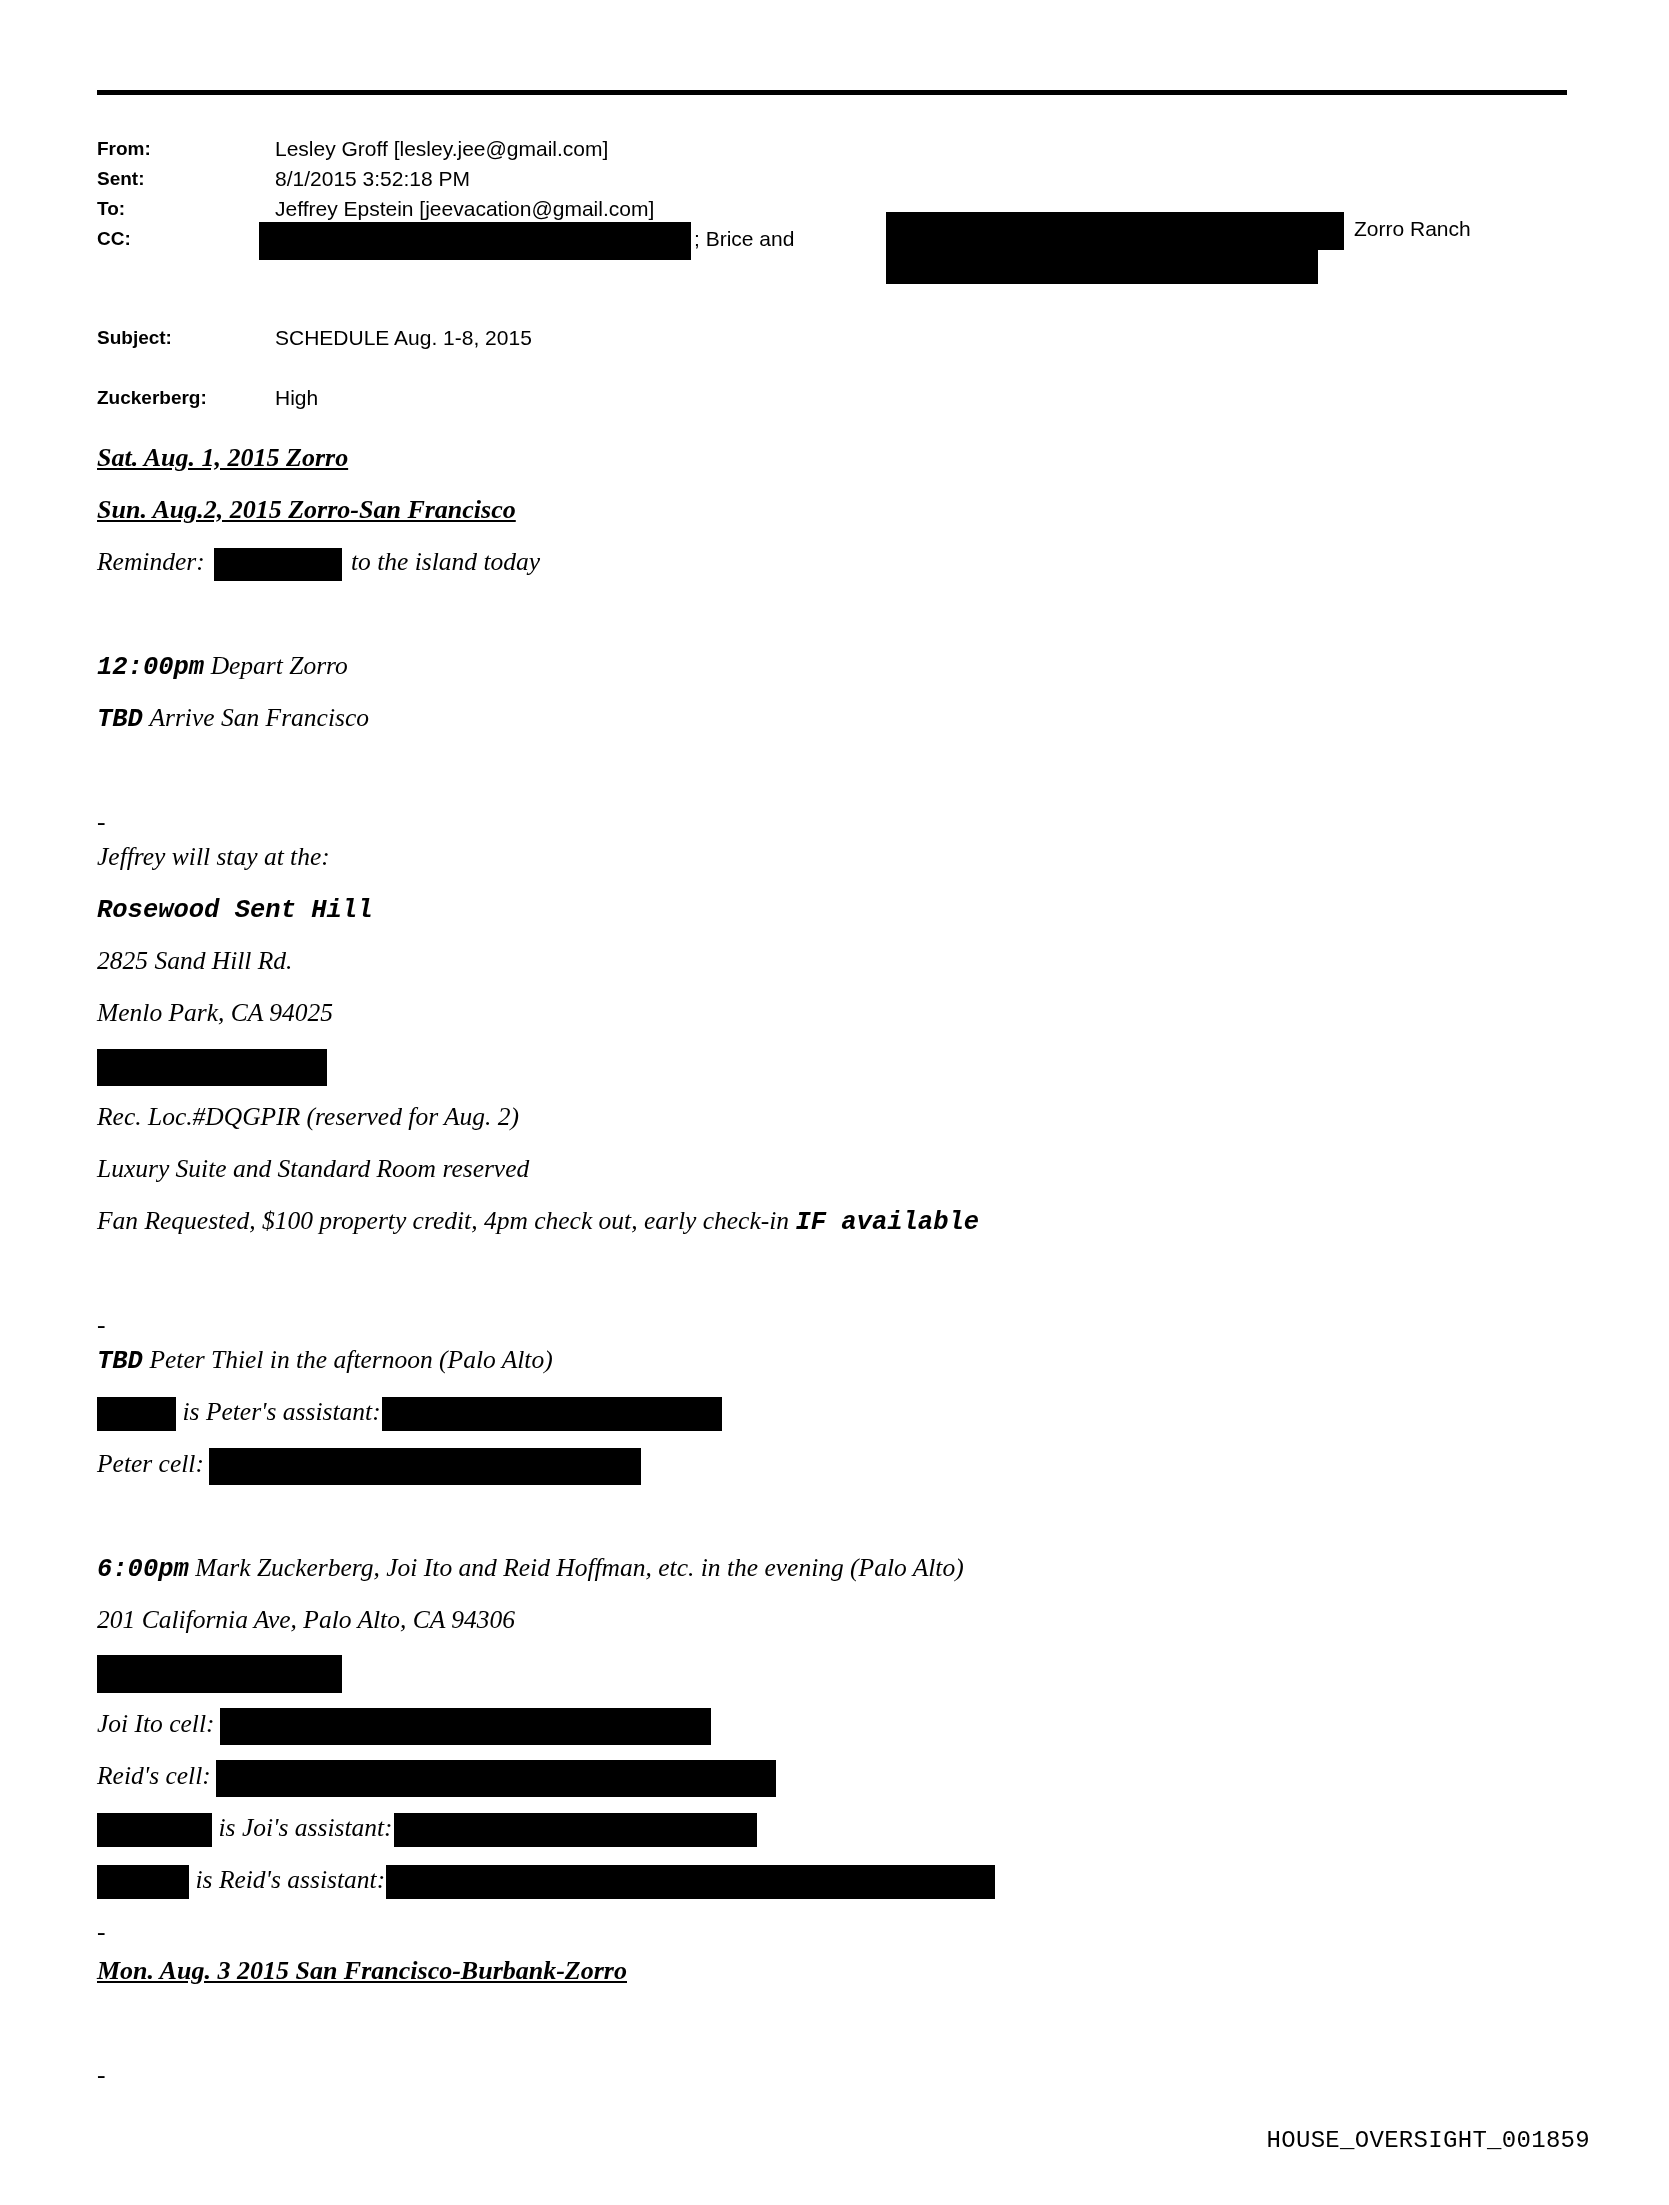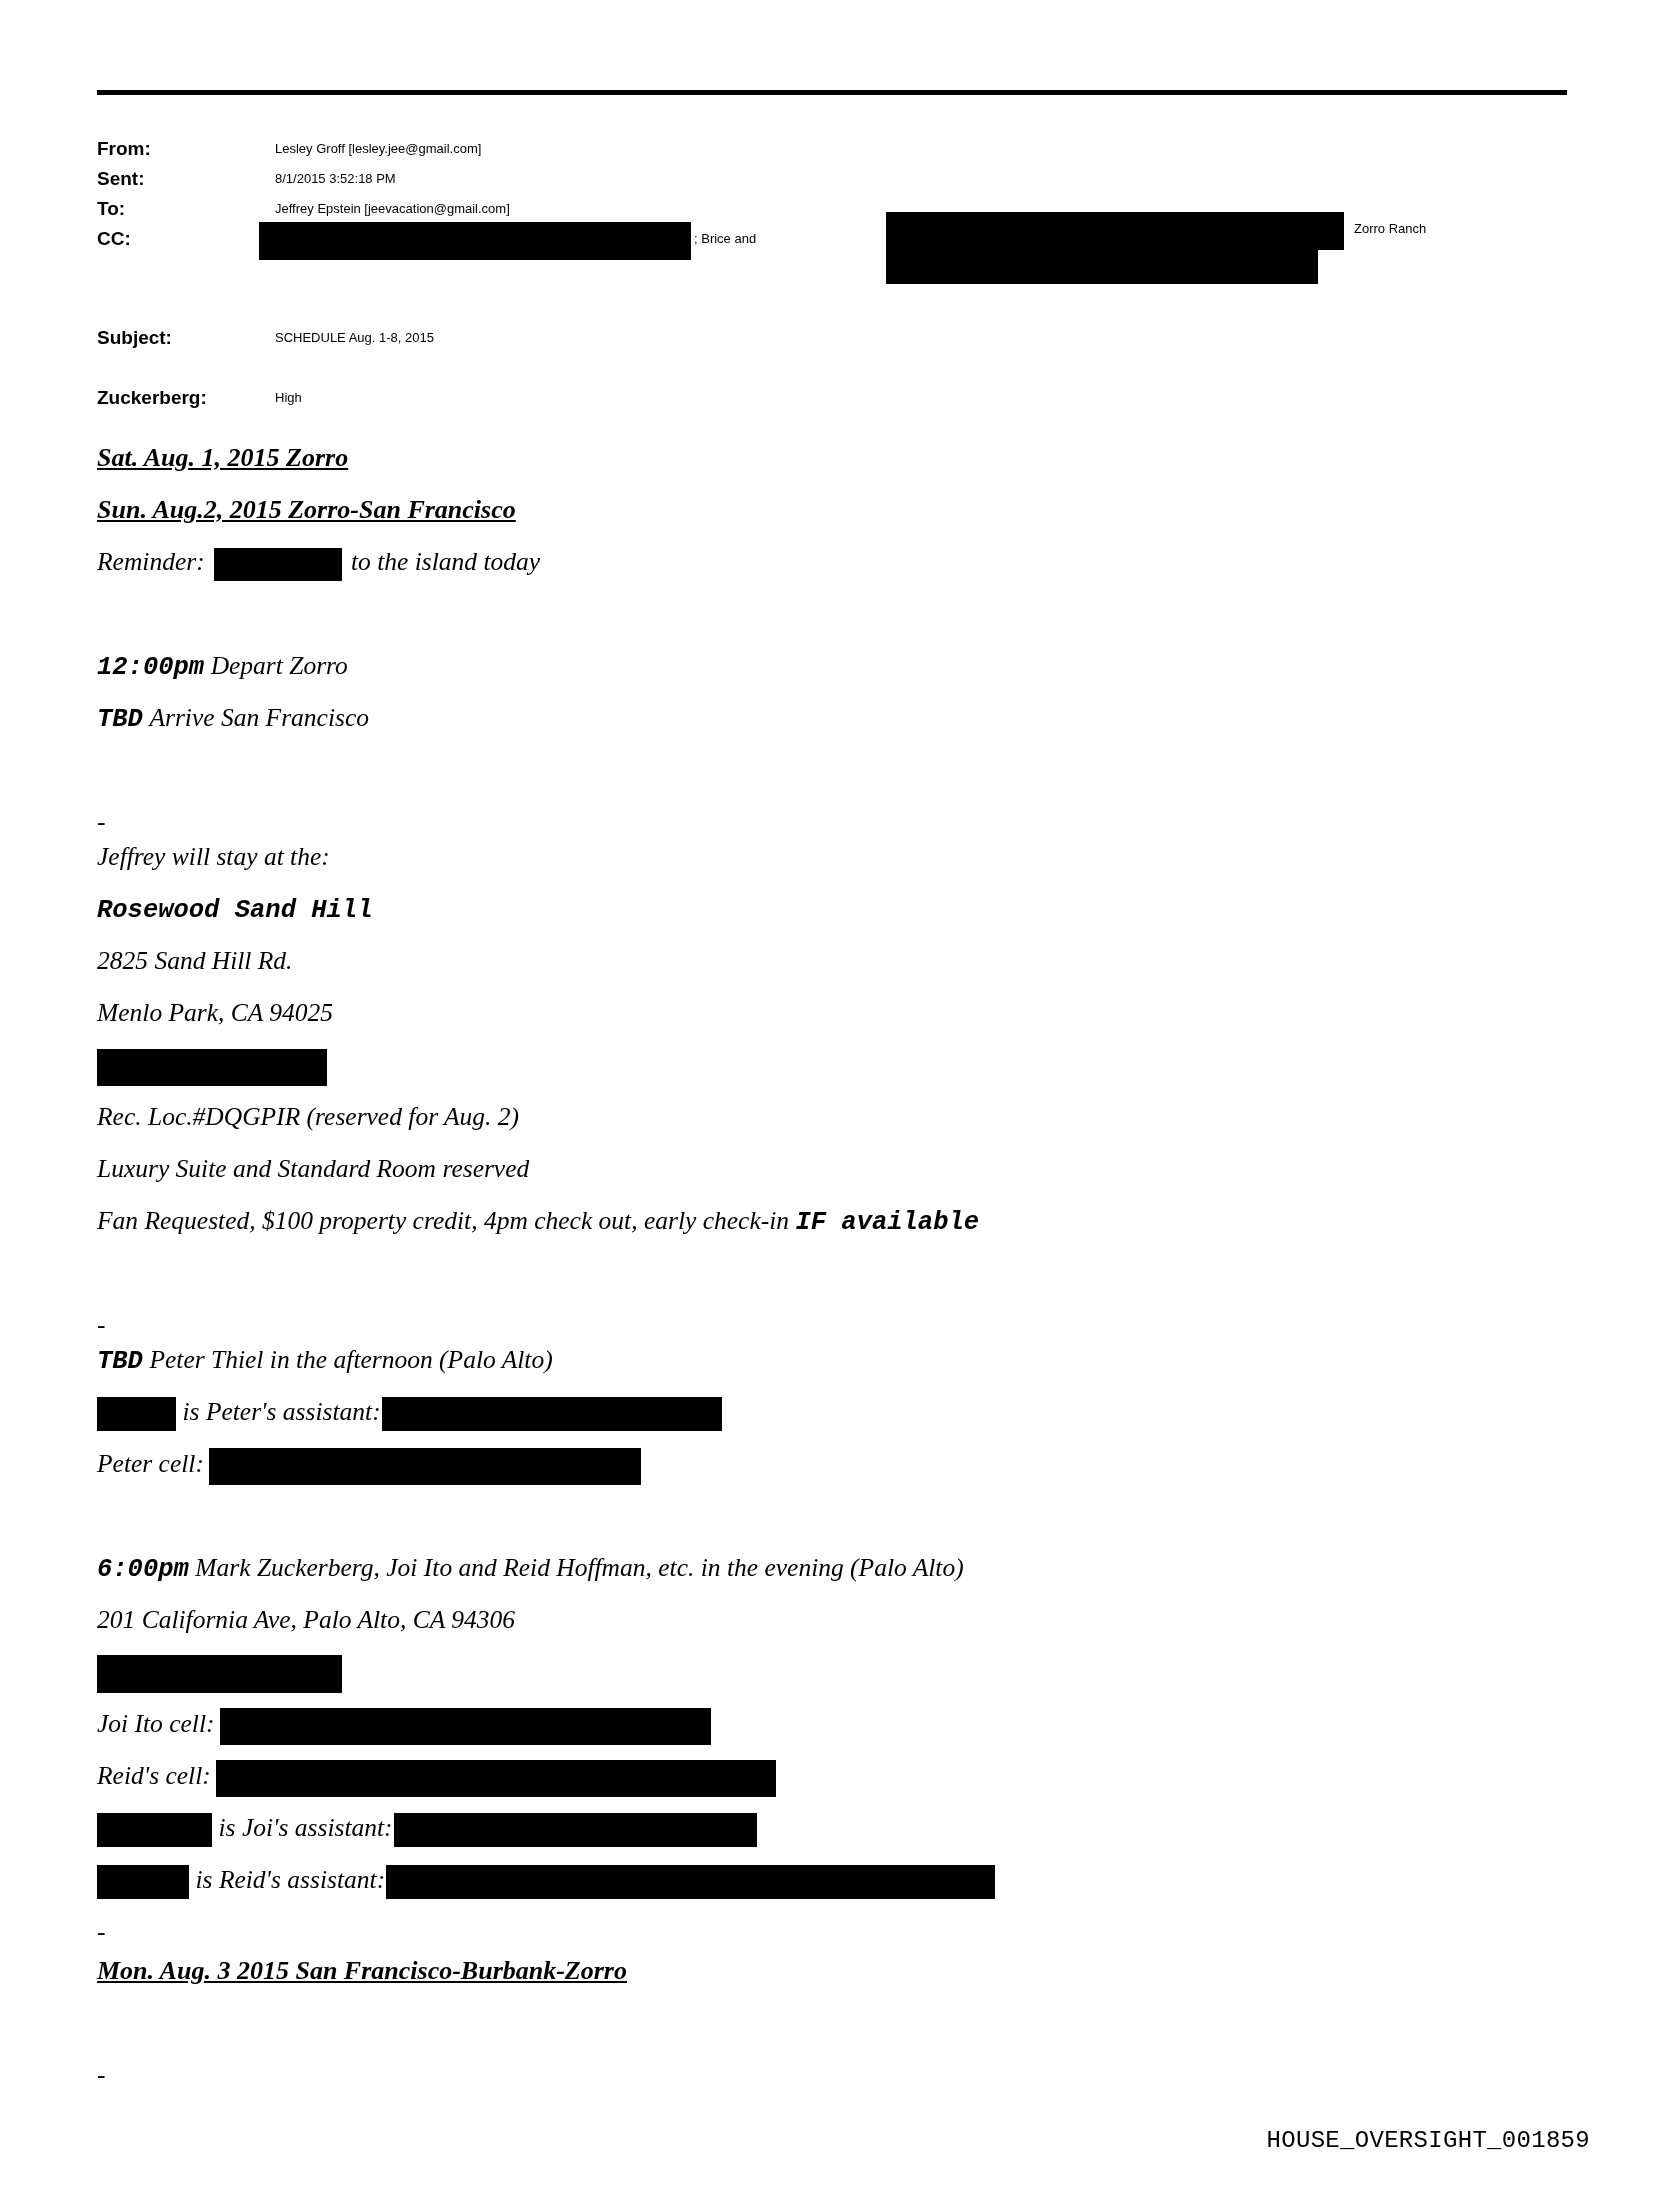--- a/index.html
+++ b/index.html
@@ -47,21 +47,21 @@
     position: absolute;
     left: 0;
     top: 0;
     font-weight: bold;
     font-size: 19px;
   }
   .hdr-value {
     position: absolute;
     left: 178px;
     top: 0;
-    font-size: 13px;
+    font-size: 21px;
     font-weight: normal;
   }
   .subject-row {
     position: relative;
     height: 30px;
     margin-top: 27.5px;
     font-size: 19.6px;
     line-height: 30px;
     white-space: nowrap;
   }
@@ -202,21 +202,21 @@
 
     <div class="line" style="height:35px;">
       <span class="dash">-</span>
     </div>
 
     <div class="line">
       <span>Jeffrey will stay at the:</span>
     </div>
 
     <div class="line">
-      <span class="b">Rosewood Sand Hill</span>
+      <span class="b">Rosewood Sent Hill</span>
     </div>
 
     <div class="line">
       <span>2825 Sand Hill Rd.</span>
     </div>
 
     <div class="line">
       <span>Menlo Park, CA 94025</span>
     </div>
 

